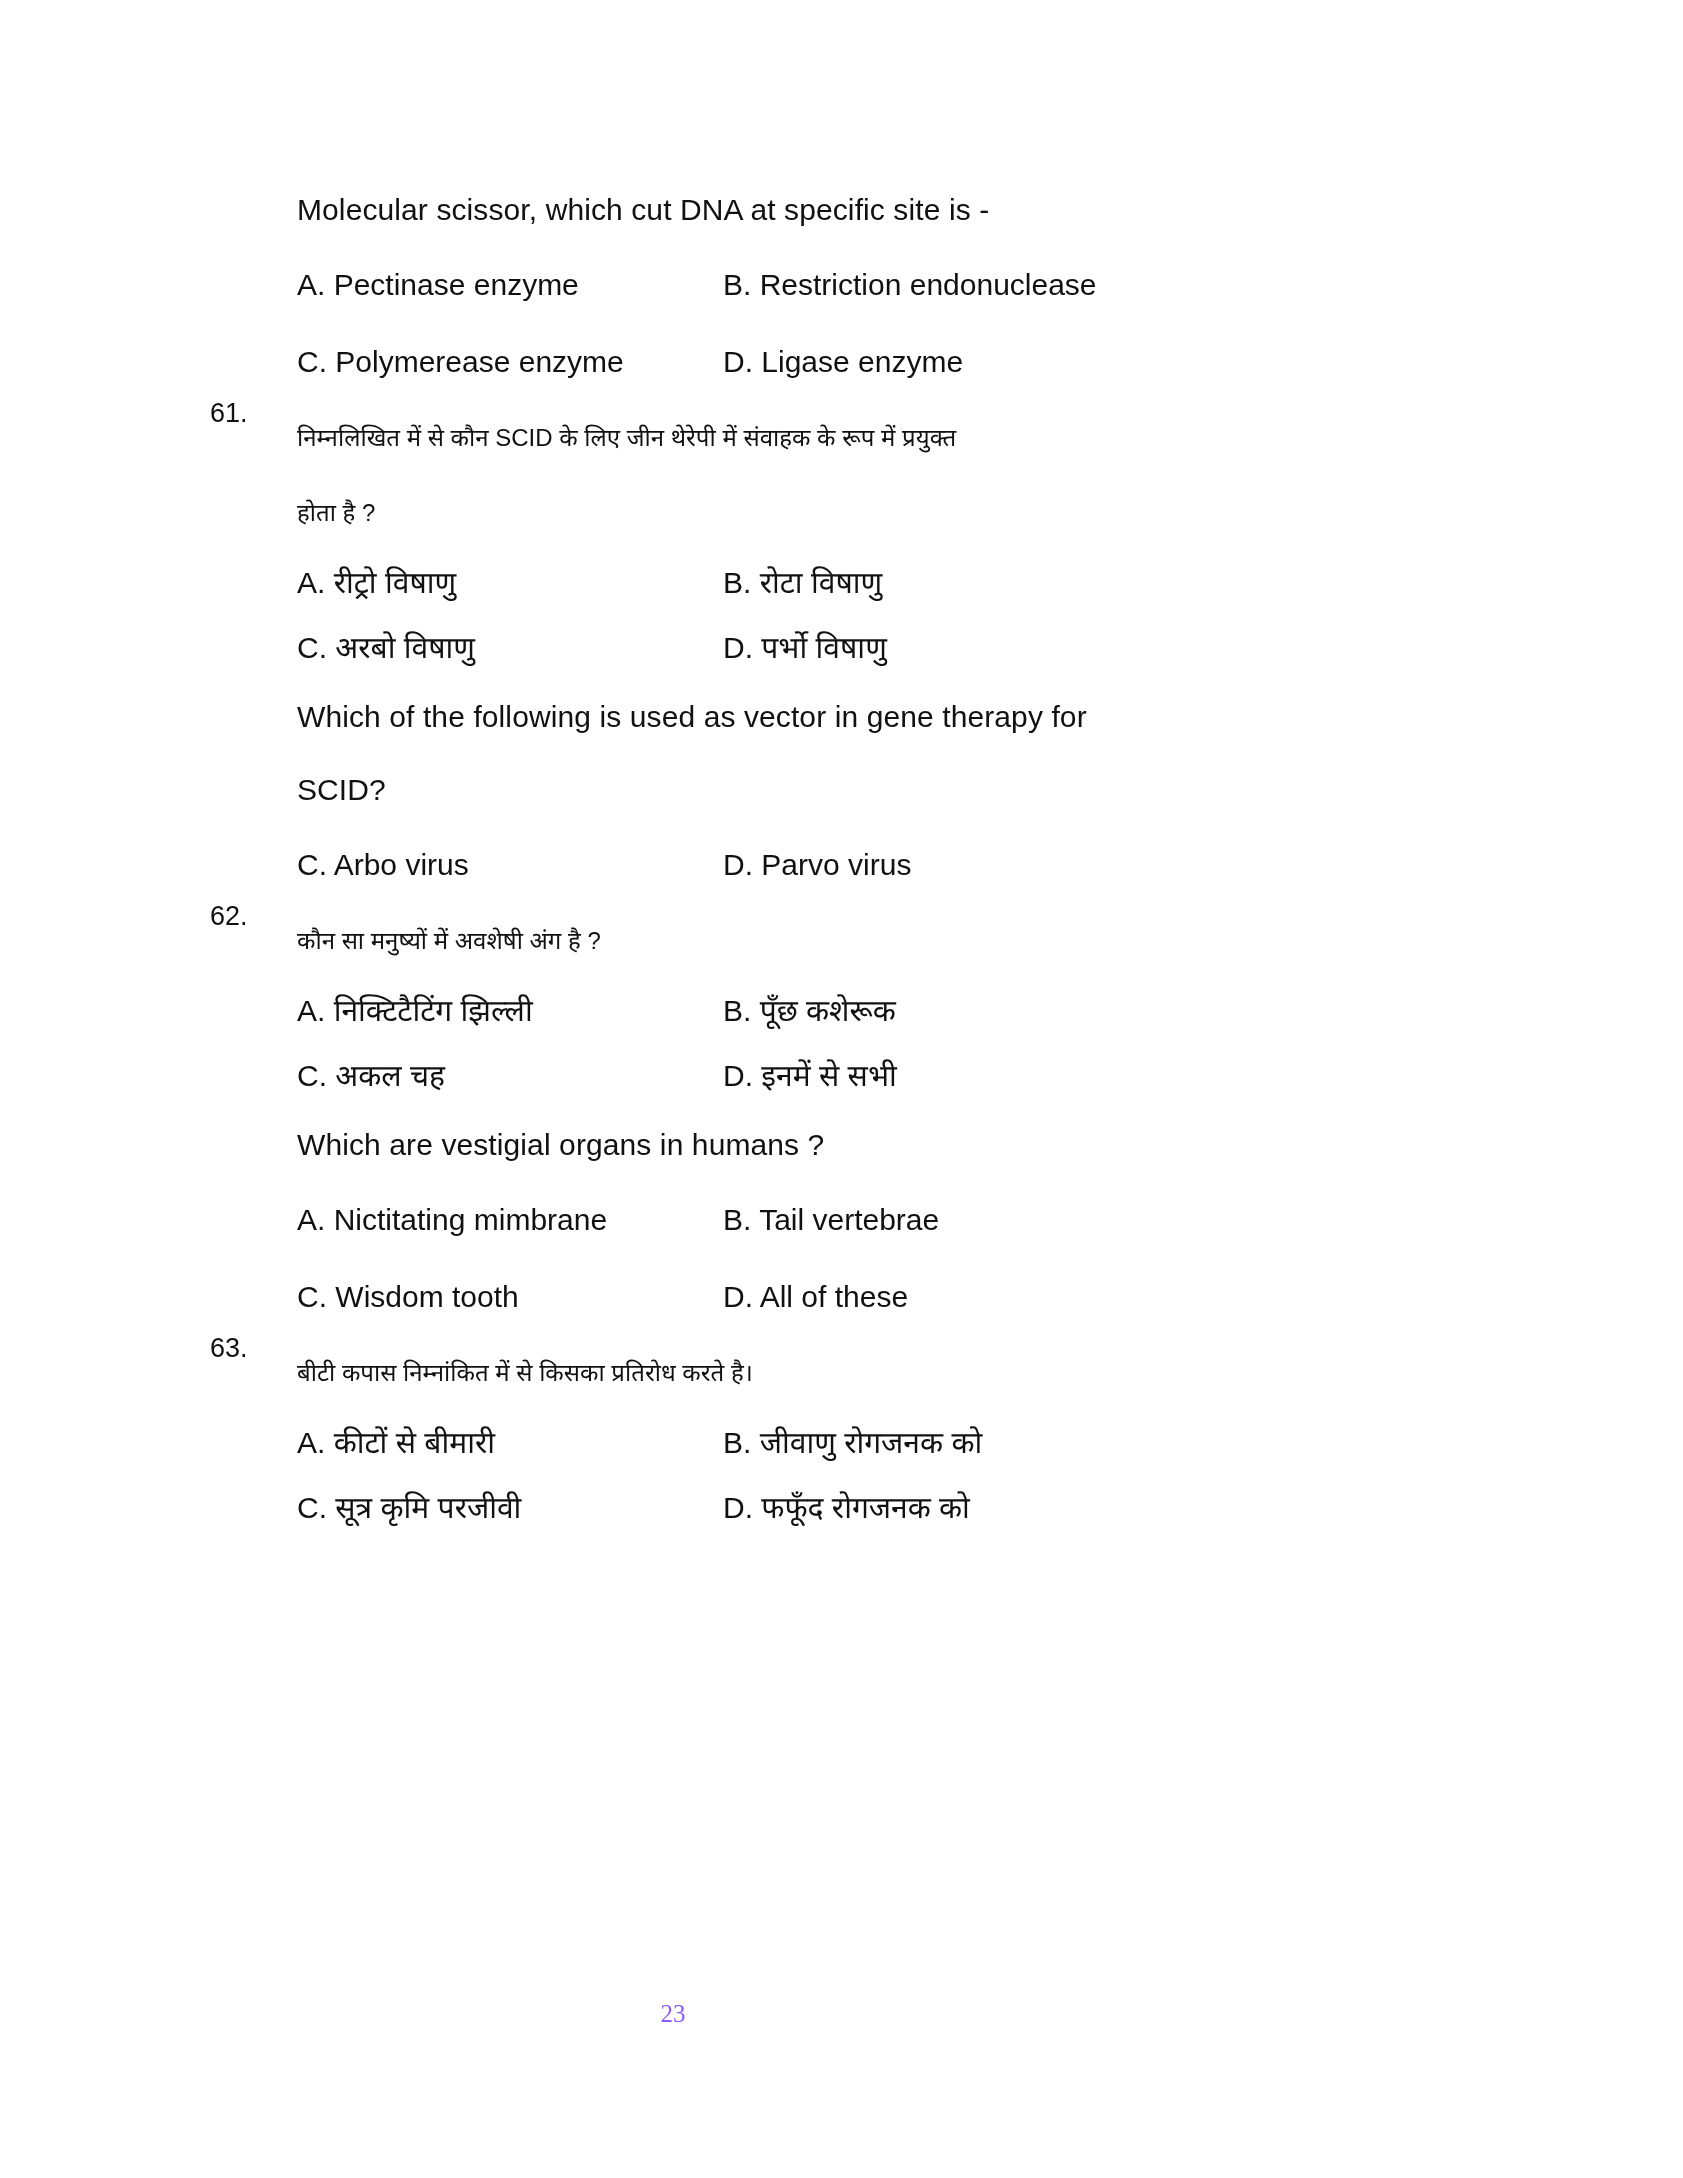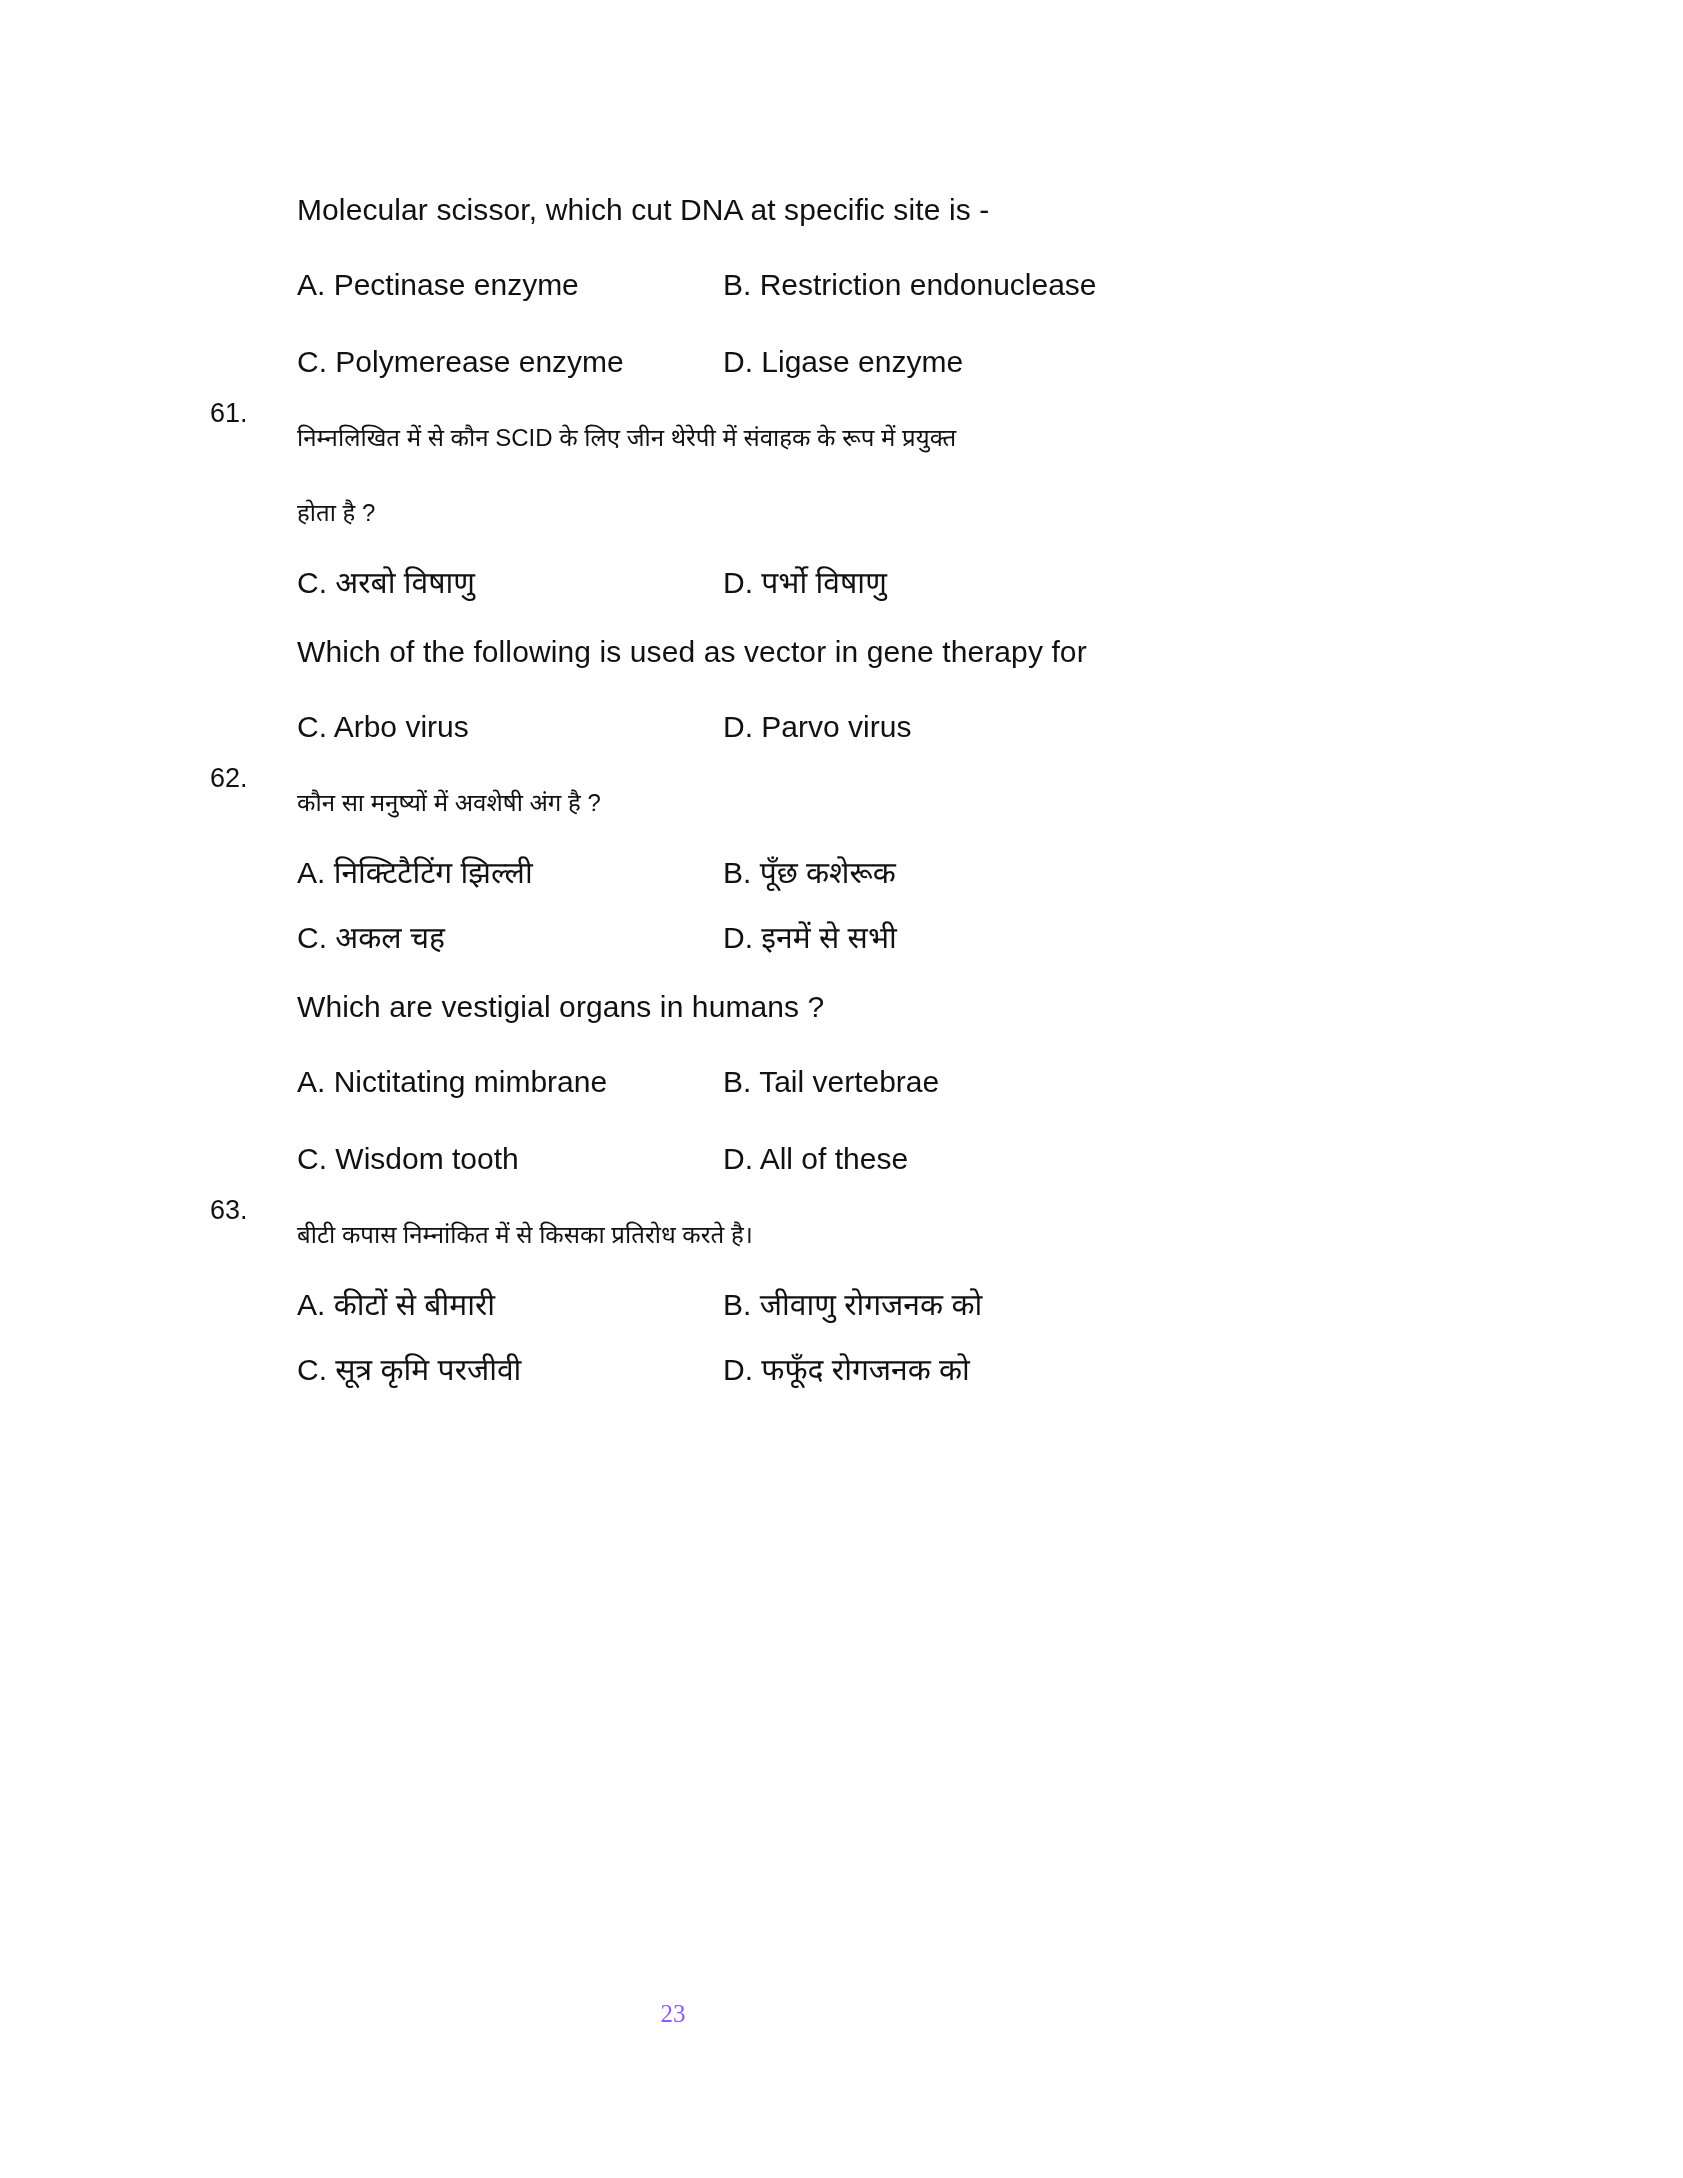--- a/index.html
+++ b/index.html
@@ -117,27 +117,32 @@
     </div>
 
     <div class="qrow">
       <div class="qnum">61.</div>
       <div class="stem-hi">निम्नलिखित में से कौन SCID के लिए जीन थेरेपी में संवाहक के रूप में प्रयुक्त</div>
       <div class="stem-hi">होता है ?</div>
     </div>
 
     <div class="opts">
       <div class="optline hi">
+        <div class="opt col-a hi">A. रीट्रो विषाणु</div>
+        <div class="opt col-b hi">B. रोटा विषाणु</div>
+      </div>
+      <div class="optline hi">
         <div class="opt col-a hi">C. अरबो विषाणु</div>
         <div class="opt col-b hi">D. पर्भो विषाणु</div>
       </div>
     </div>
 
     <div class="qrow">
       <div class="stem-en justified">Which of the following is used as vector in gene therapy for</div>
+      <div class="stem-en">SCID?</div>
     </div>
 
     <div class="opts">
       <div class="optline">
         <div class="opt col-a">C. Arbo virus</div>
         <div class="opt col-b">D. Parvo virus</div>
       </div>
     </div>
 
     <div class="qrow">

